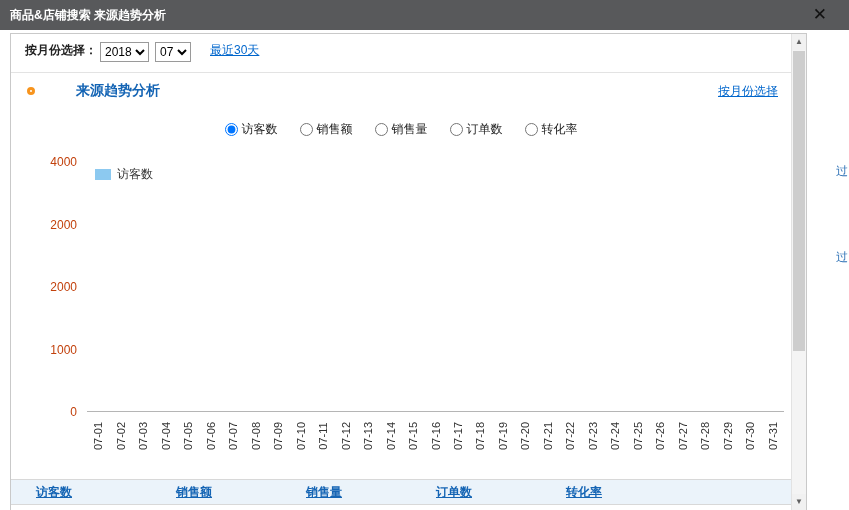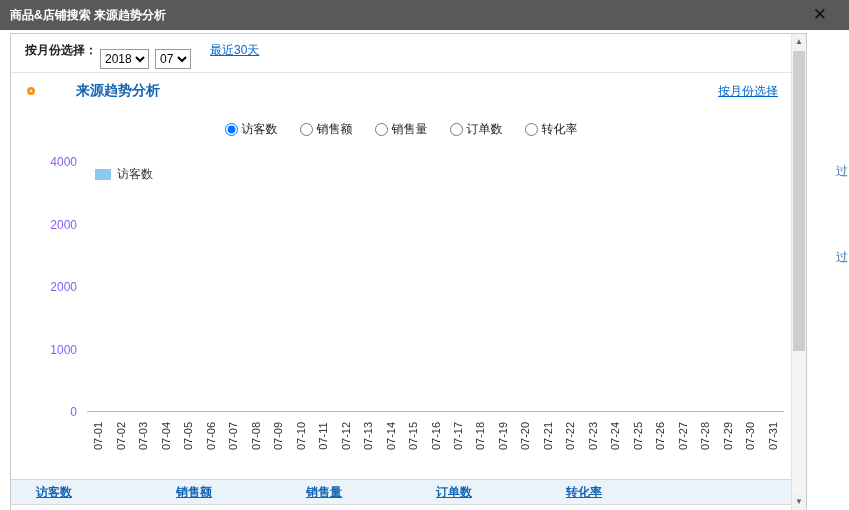--- a/index.html
+++ b/index.html
@@ -16,39 +16,39 @@
   
   .scrollbar { position:absolute; top:0; right:0; width:15px; height:100%; background:#f4f4f4; border-left:1px solid #e2e2e2; }
   .sb-up, .sb-down { position:absolute; left:0; width:14px; height:16px; background:#f1f1f1; color:#606060; font-size:8px; text-align:center; line-height:16px; cursor:pointer; }
   .sb-up { top:0; }
   .sb-down { bottom:0; }
   .sb-thumb { position:absolute; left:1px; top:17px; width:12px; height:300px; background:#cdcdcd; cursor:pointer; }
 
   
   .controls { position:absolute; top:8px; left:14px; height:22px; display:flex; align-items:flex-start; font-size:12px; color:#222; }
   .controls .lbl { font-weight:bold; }
-  .controls select { font-size:12px; height:20px; margin:7px 3px; border:1px solid #9a9a9a; background:#fff; }
+  .controls select { font-size:12px; height:20px; margin:0 3px; border:1px solid #9a9a9a; background:#fff; }
   .recent-link { color:#0066cc; text-decoration:underline; margin-left:16px; cursor:pointer; }
   .divider { position:absolute; top:38px; left:0; right:0; border-top:1px solid #e3e3e3; }
 
   
   .section-header { position:absolute; top:46px; left:16px; right:28px; height:22px; display:flex; align-items:center;gap:32px; }
   .orange-dot { width:8px; height:8px; border:3px solid #F7941D; border-radius:50%; background:#fff; margin-right:9px; }
   .section-title { color:#1464B4; font-size:14px; font-weight:bold; }
   .download-link { margin-left:auto; color:#0066cc; font-size:12px; text-decoration:underline; cursor:pointer; }
 
   
   .radio-row { position:absolute; top:87px; left:0; right:15px; display:flex; justify-content:center; align-items:center; gap:22px; font-size:12px; color:#222; }
   .radio-row label { display:flex; align-items:center; gap:4px; cursor:pointer; }
 
   
   .chart { position:absolute; top:128px; left:10px; right:22px; }
   .plot-row { display:flex; }
   .yaxis { width:66px; position:relative; height:250px; }
-  .ytick { position:absolute; right:10px; transform:translateY(50%); font-size:12px; color:#8b5cf6; }
+  .ytick { position:absolute; right:10px; transform:translateY(50%); font-size:12px; color:#c2410c; }
   .plot { flex:1; height:250px; position:relative; border-bottom:1px solid #b5b5b5; }
   .bars { position:absolute; left:0; right:0; top:0; bottom:0; display:flex; align-items:flex-end; }
   .bar-slot { flex:1; display:flex; justify-content:center; align-items:flex-end; }
   .bar { width:14px; }
   .legend { position:absolute; left:8px; top:4px; display:flex; align-items:center; gap:6px; font-size:12px; color:#333; }
   .legend-swatch { width:16px; height:11px; }
   .xlabels { display:flex; margin-left:66px; }
   .xlabel { flex:1; height:48px; position:relative; }
   .xlabel span { position:absolute; left:50%; top:50%; transform:translate(-50%,-50%) rotate(-90deg); font-size:11px; color:#333; white-space:nowrap; }
 

